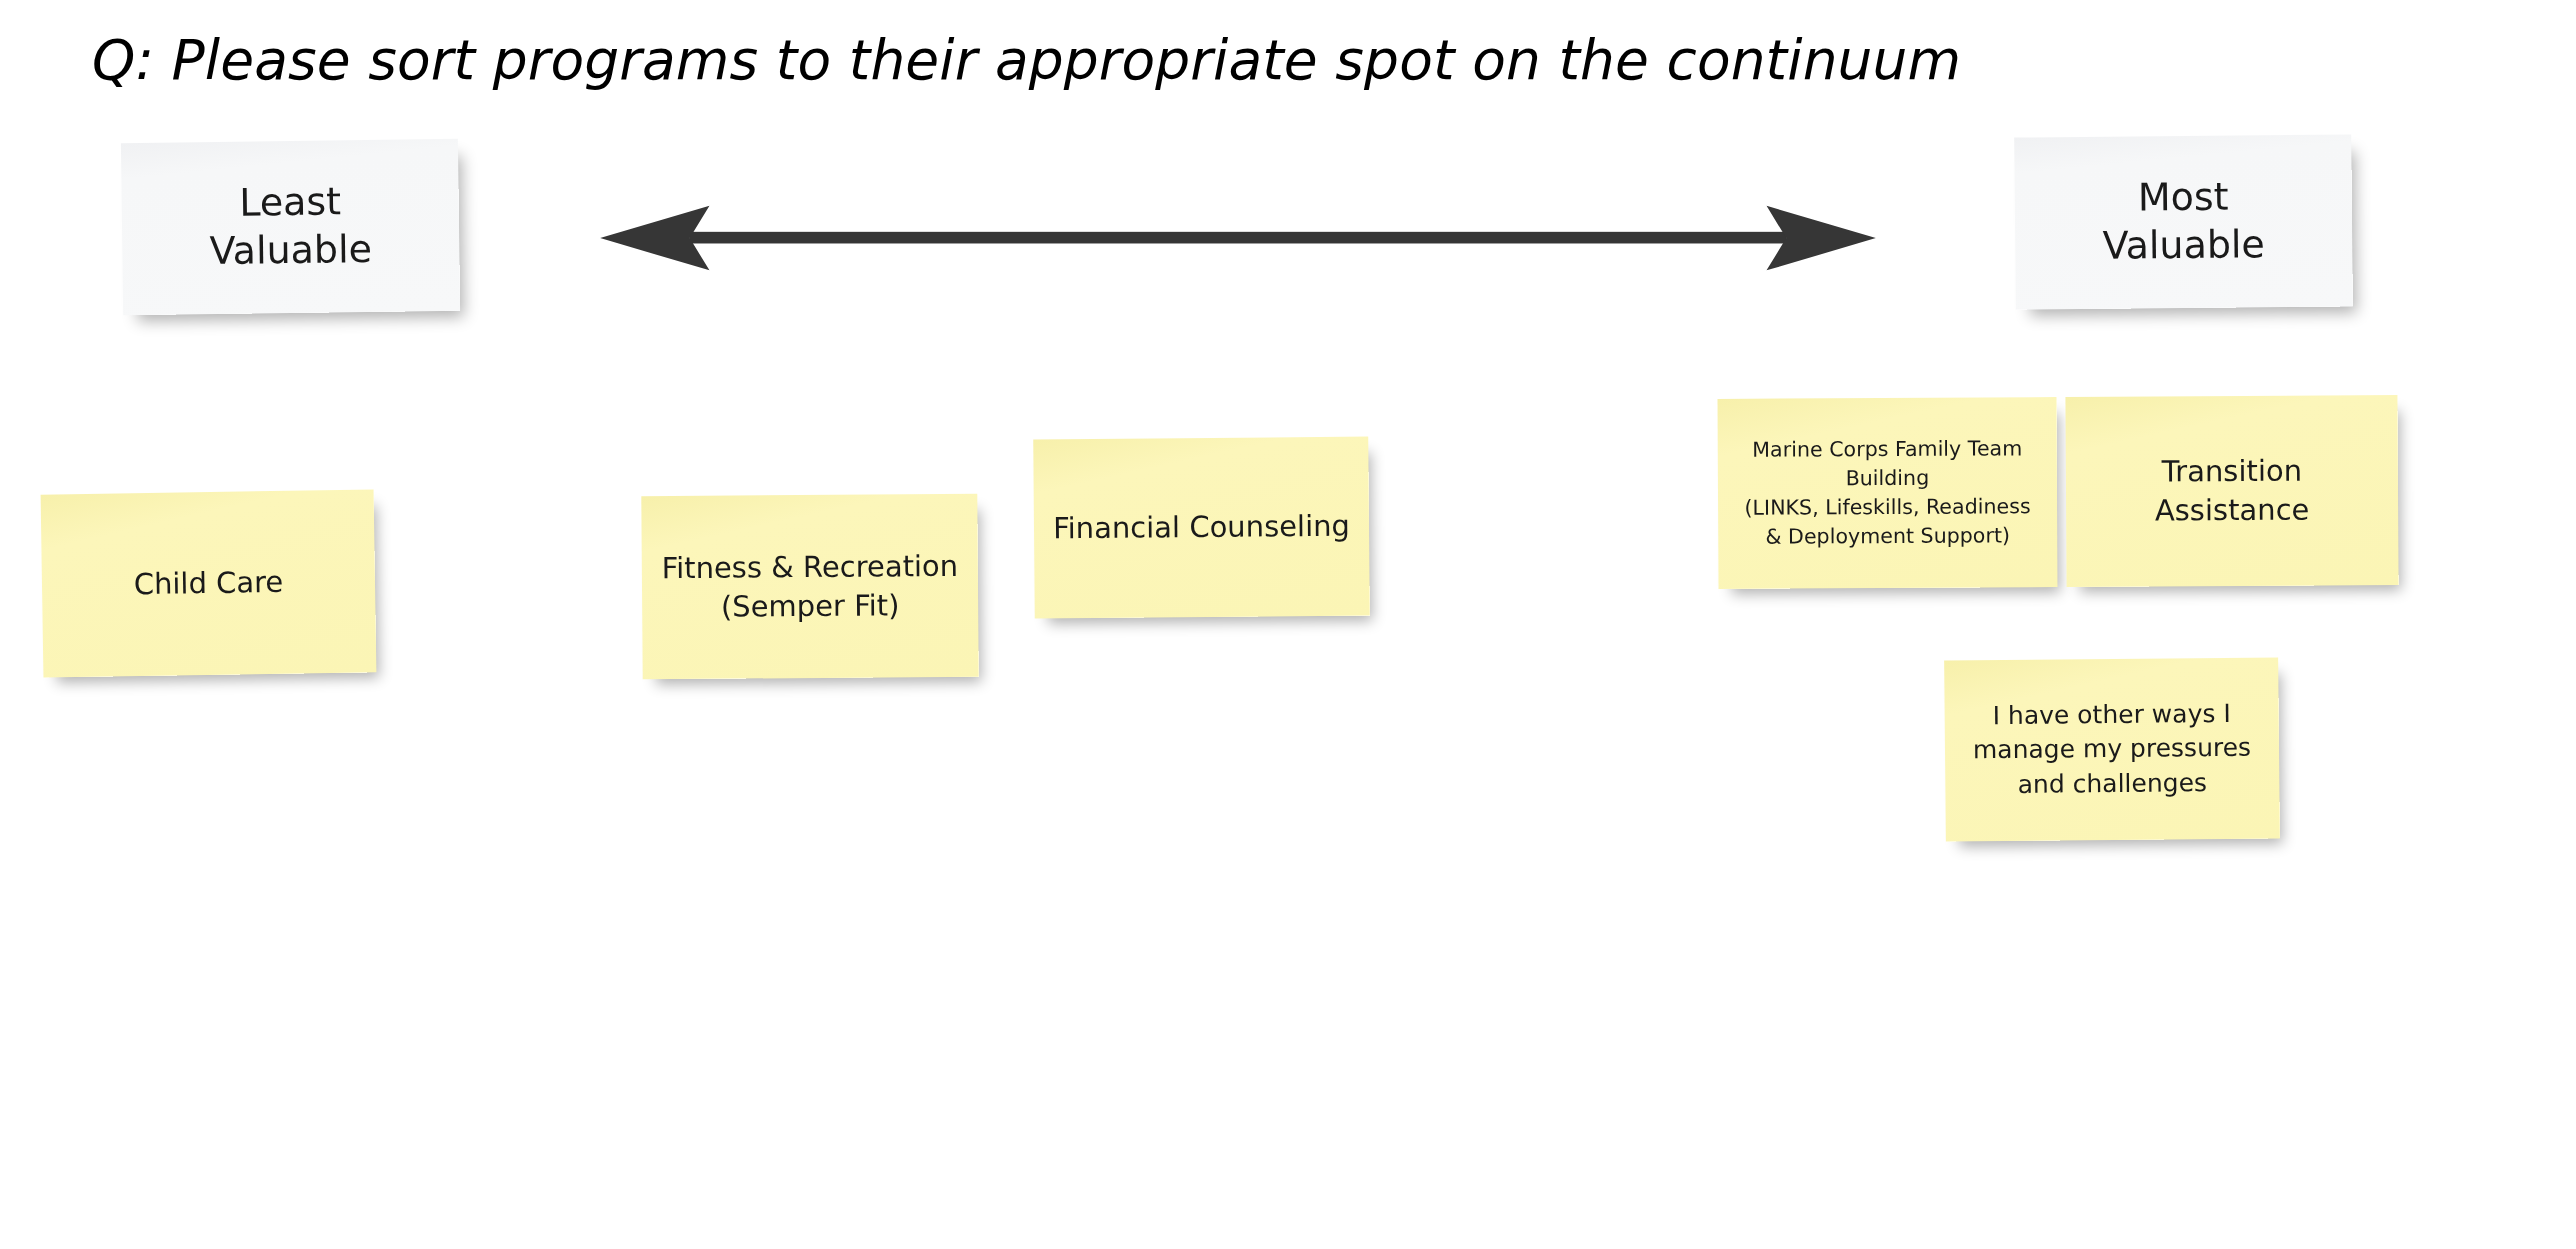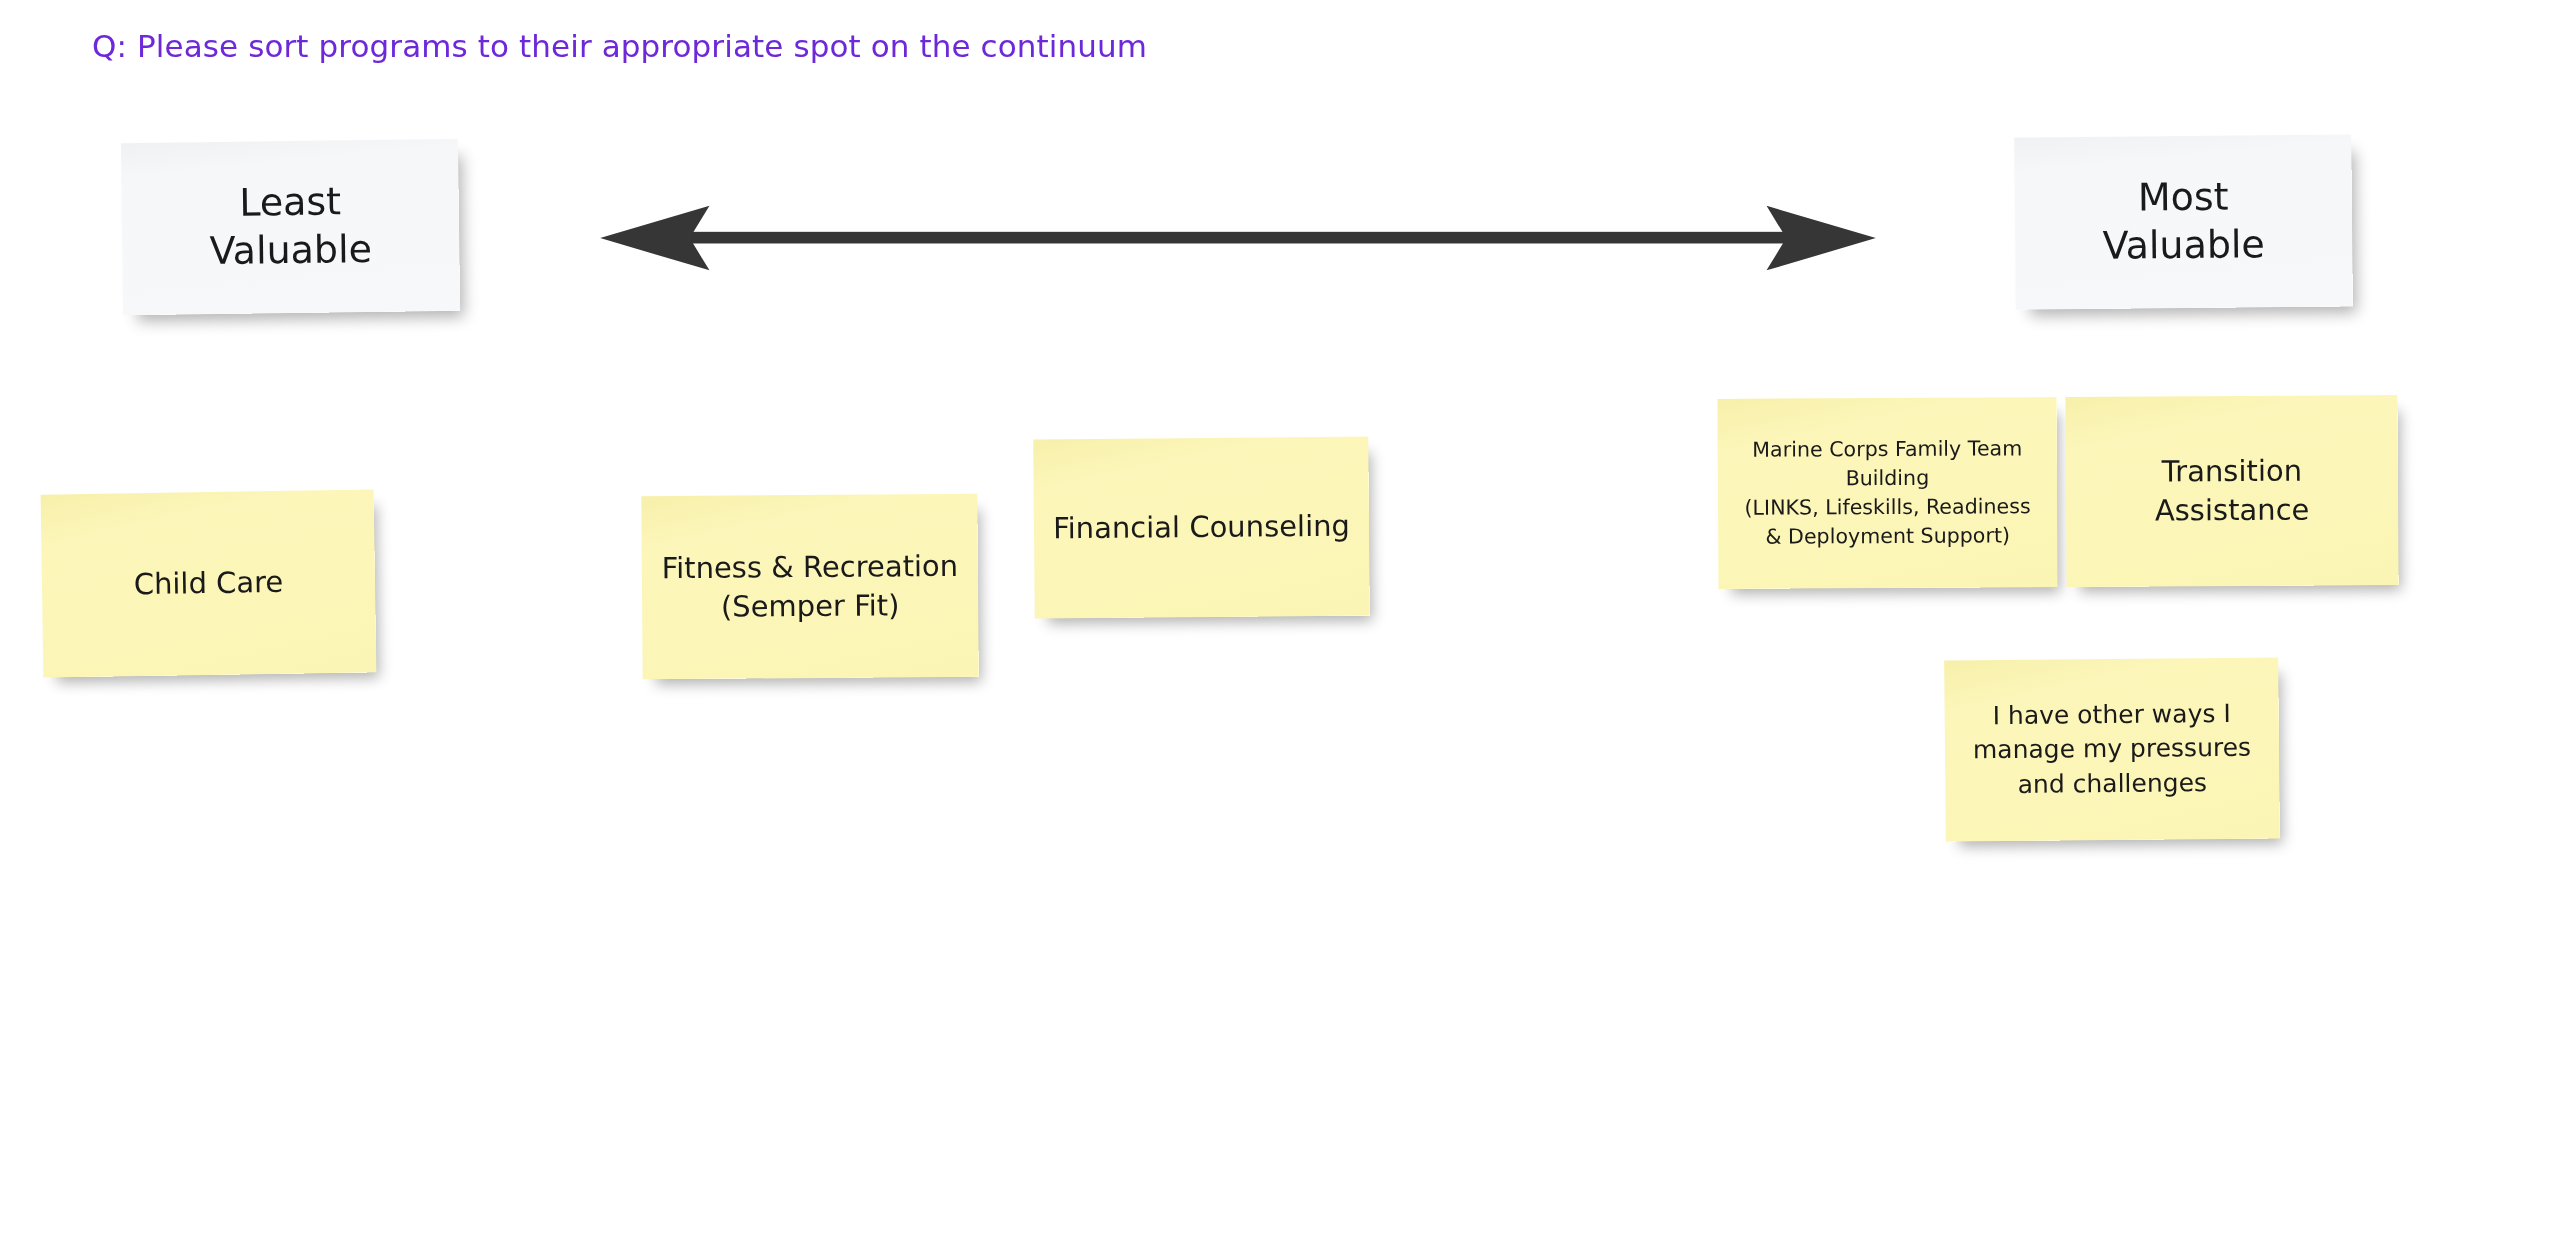--- a/index.html
+++ b/index.html
@@ -18,25 +18,26 @@
     height: 1250px;
     background: #ffffff;
     overflow: hidden;
   }
 
   
   #question-title {
     position: absolute;
     left: 92px;
     top: 28px;
-    font-size: 31px;
+    font-size: 55px;
     line-height: 1.18;
-    color: #6d28d9;
+    color: #000000;
     letter-spacing: 0.1px;
     white-space: nowrap;
+    font-style: italic;
   }
 
   
   .card {
     position: absolute;
     box-sizing: border-box;
     display: flex;
     align-items: center;
     justify-content: center;
     text-align: center;

